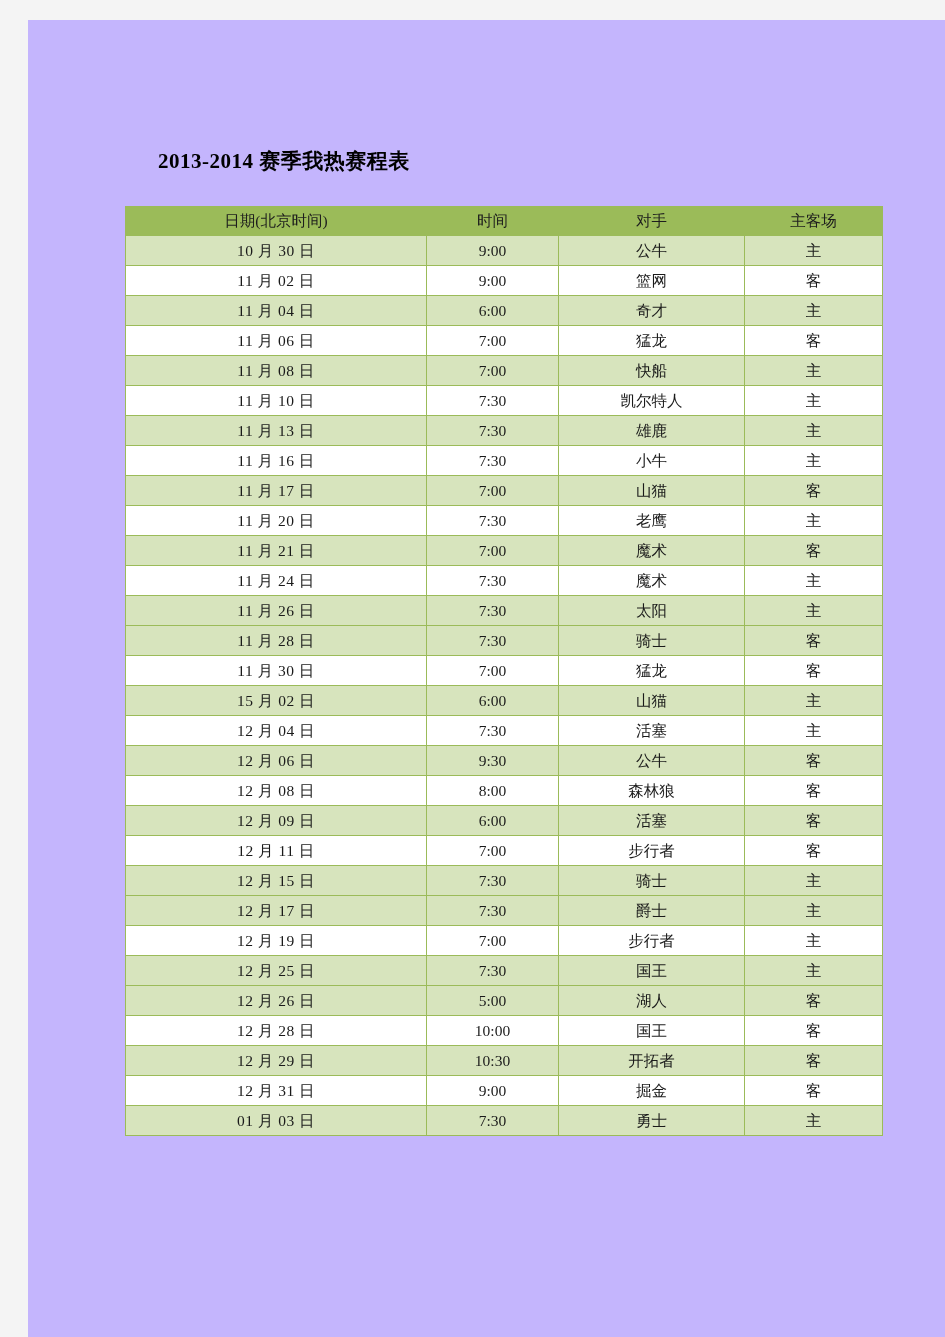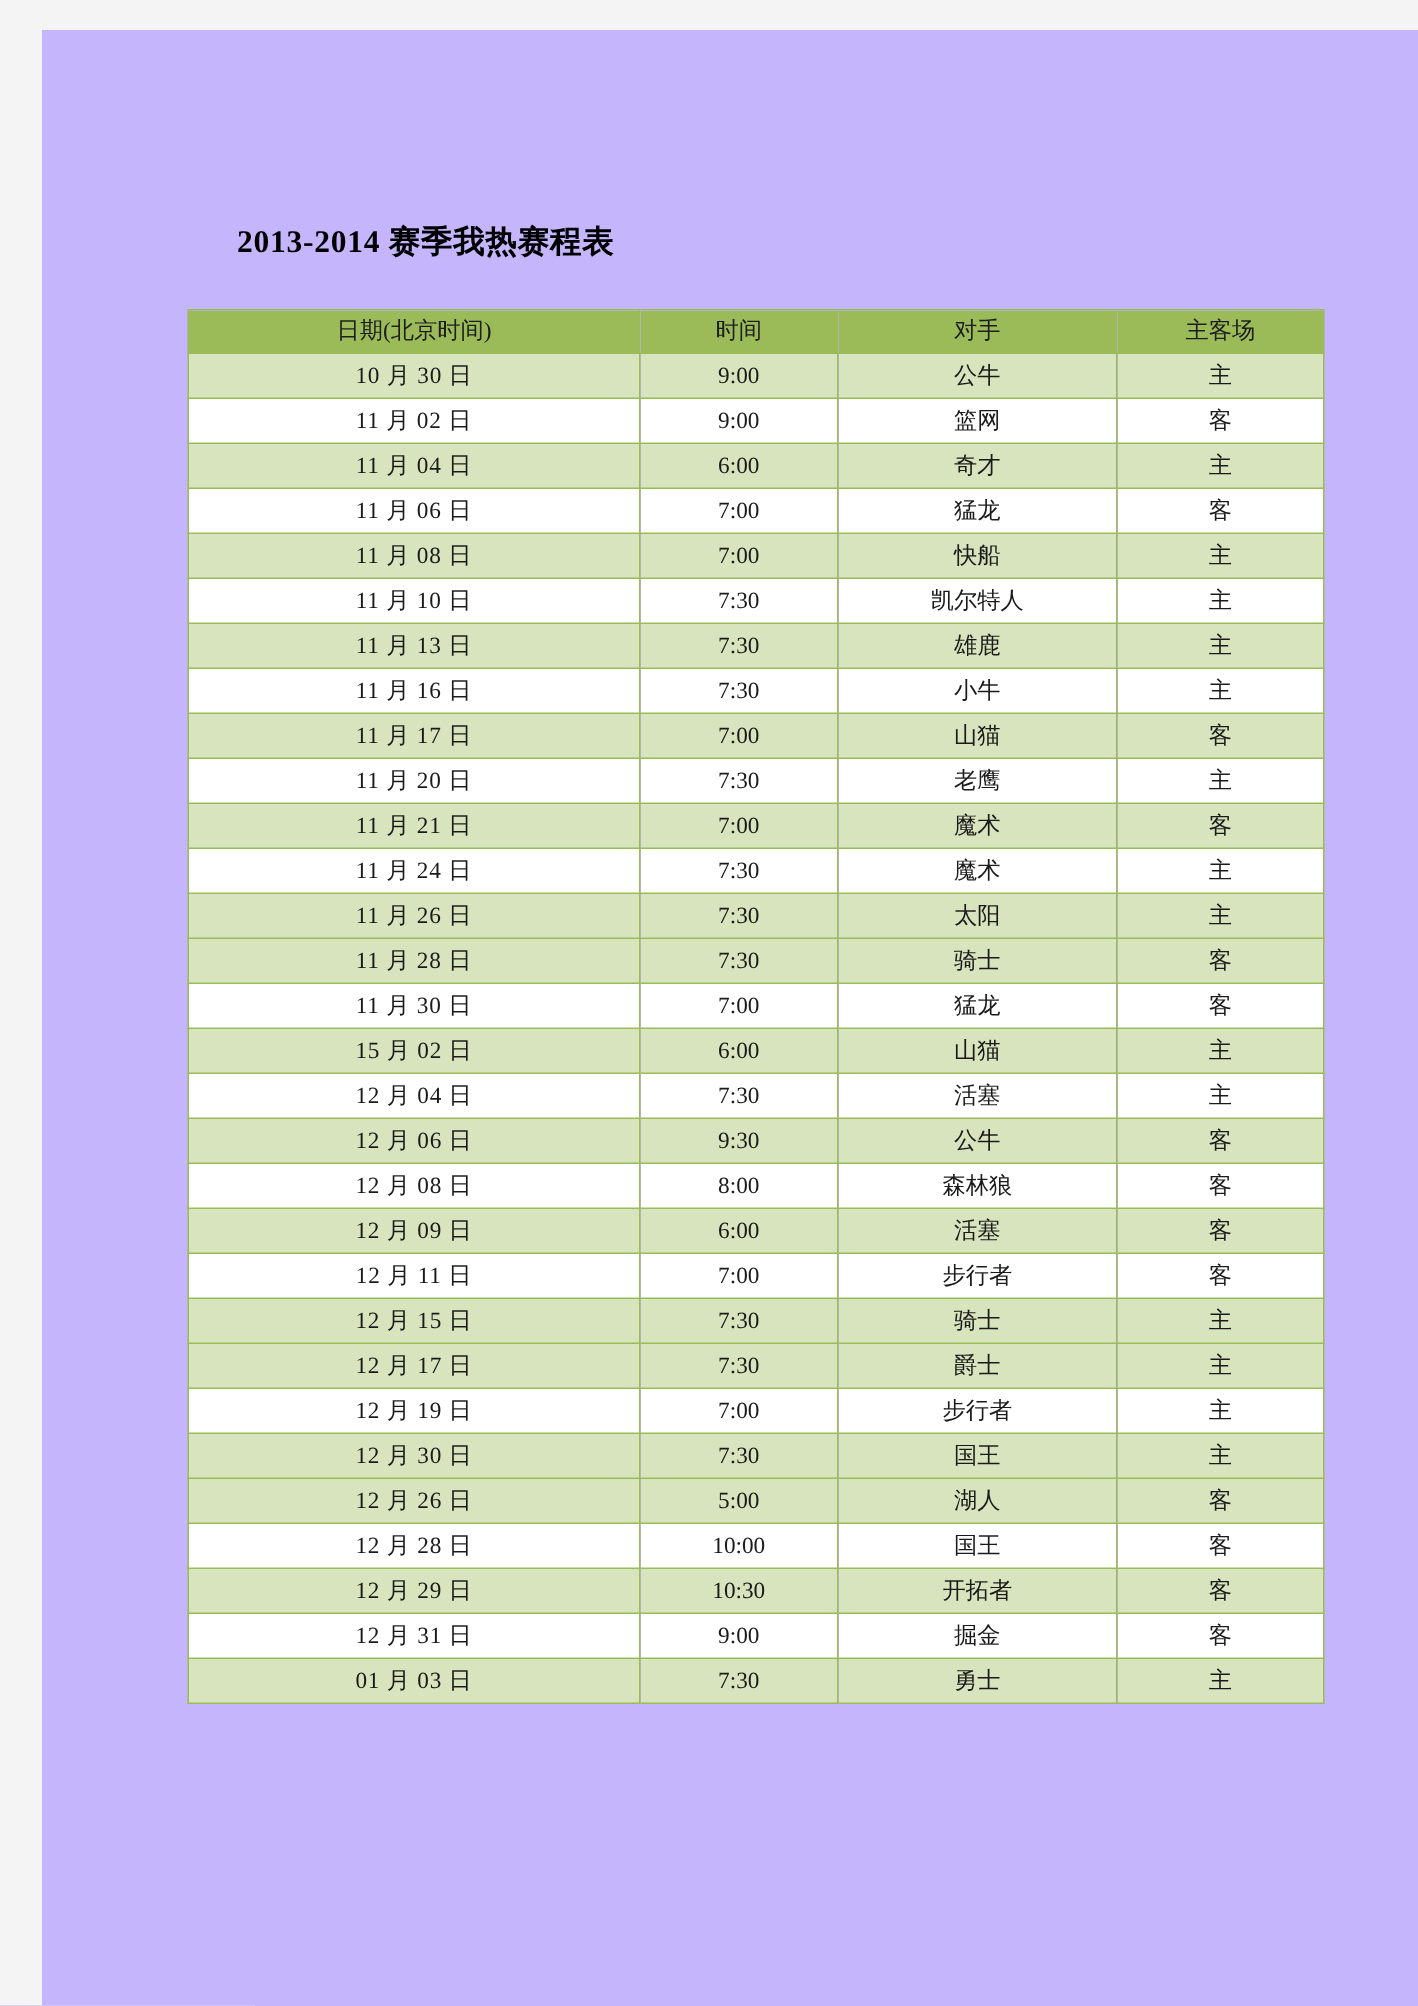--- a/index.html
+++ b/index.html
@@ -239,21 +239,21 @@
             <td>爵士</td>
             <td>主</td>
           </tr>
           <tr class="plain">
             <td class="cell-date">12 月 19 日</td>
             <td>7:00</td>
             <td>步行者</td>
             <td>主</td>
           </tr>
           <tr class="shade">
-            <td class="cell-date">12 月 30 日</td>
+            <td class="cell-date">12 月 25 日</td>
             <td>7:30</td>
             <td>国王</td>
             <td>主</td>
           </tr>
           <tr class="shade">
             <td class="cell-date">12 月 26 日</td>
             <td>5:00</td>
             <td>湖人</td>
             <td>客</td>
           </tr>

